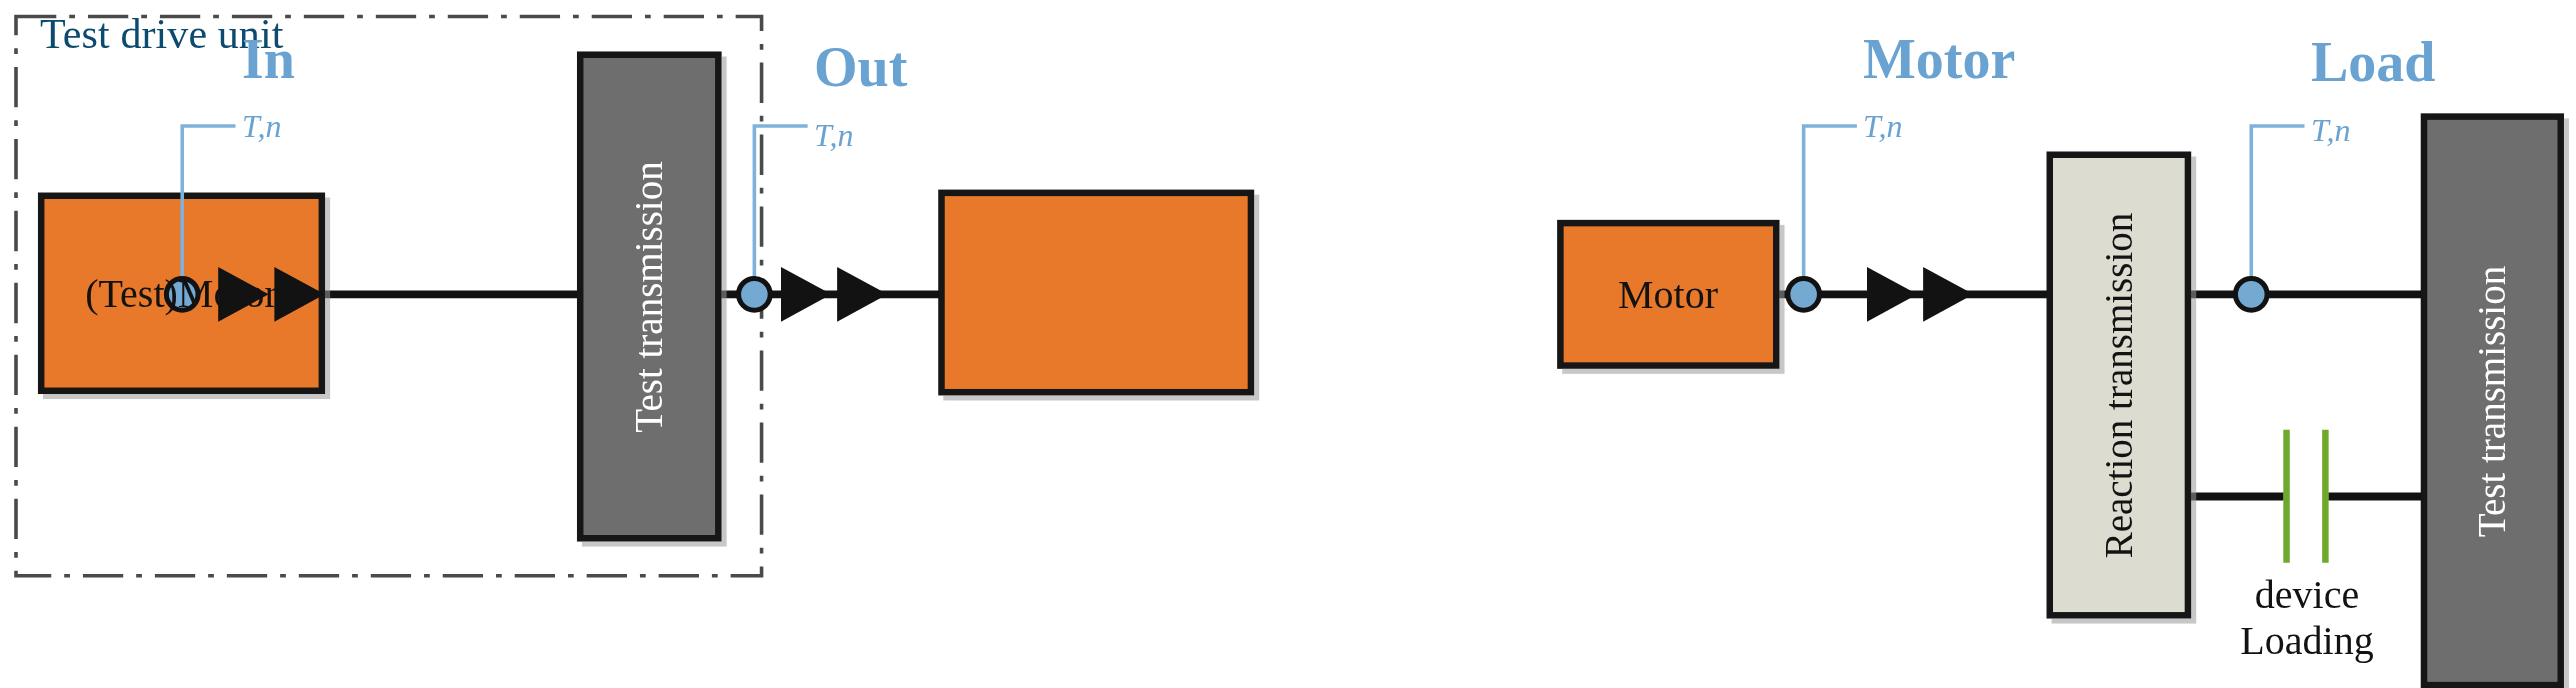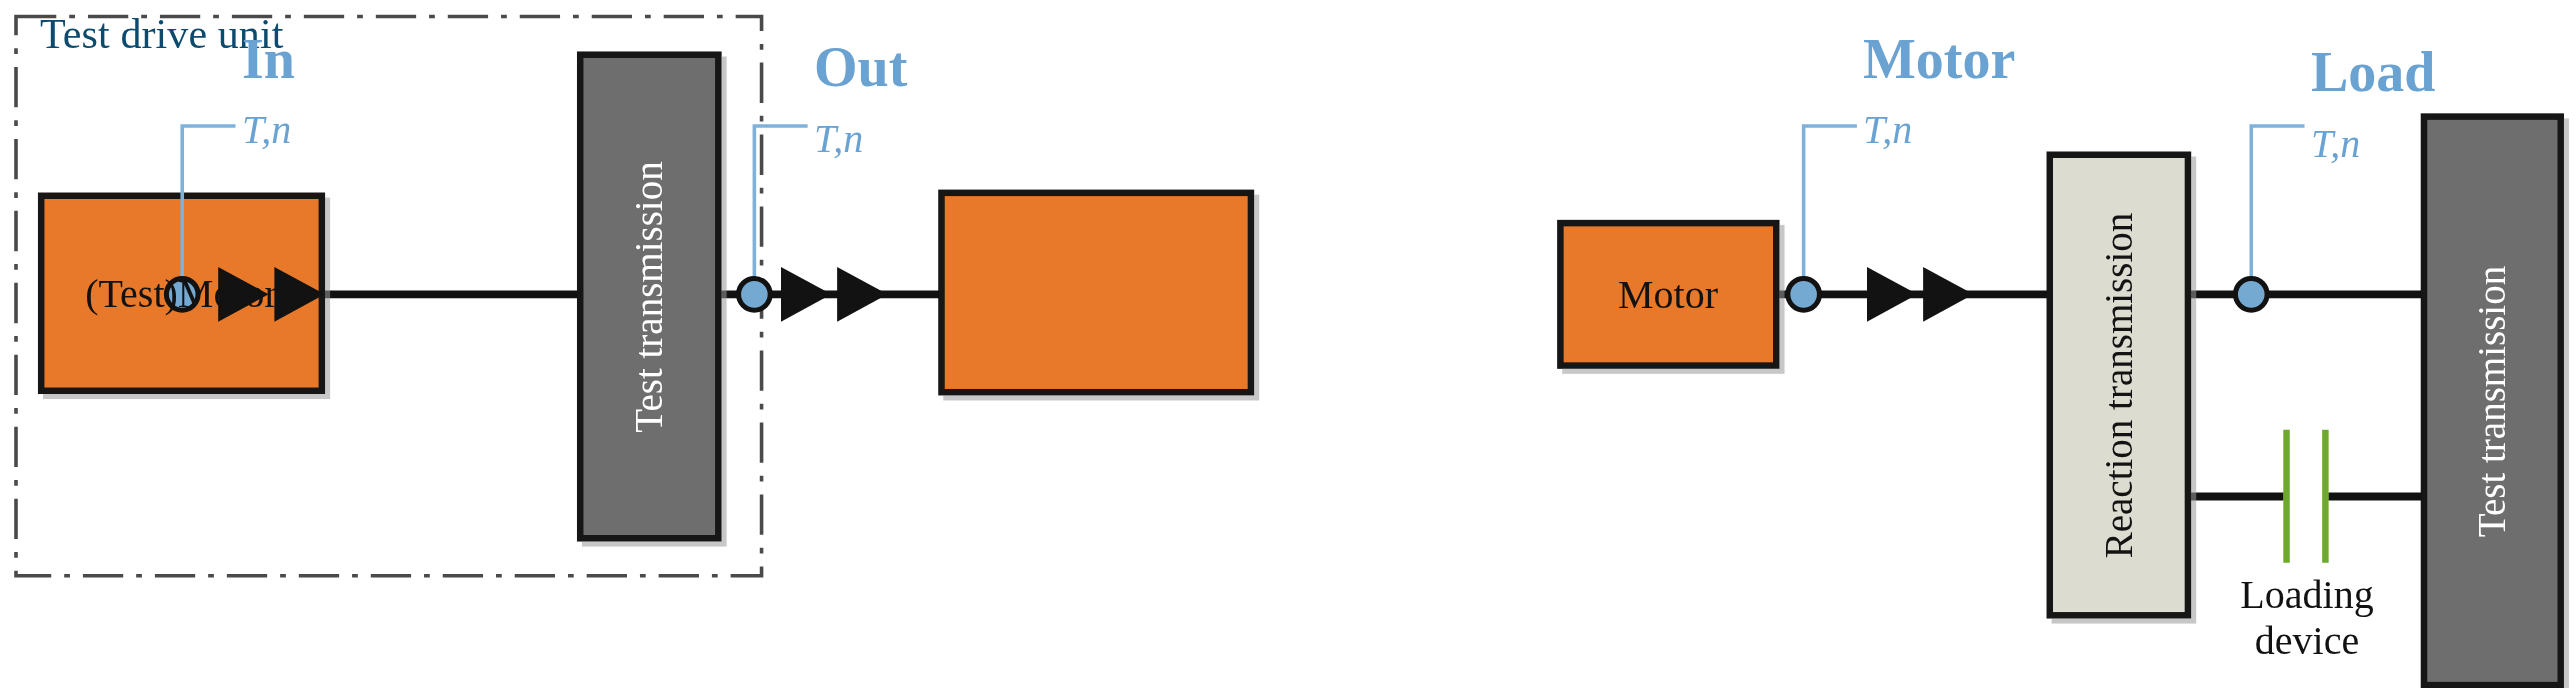--- a/index.html
+++ b/index.html
@@ -16,21 +16,21 @@
   .lbl{position:absolute;white-space:pre;line-height:1.02;}
 
   .frame-title{
     font-size:42px;color:#0c4a6e;letter-spacing:0.1px;
   }
 
   .blue-tag{
     color:#6aa3d2;text-align:left;
   }
   .blue-tag .tag-main{display:block;font-size:56px;line-height:1.0;font-weight:bold;}
-  .blue-tag .tag-sub{display:block;font-size:40px;font-style:italic;line-height:1.02;}
+  .blue-tag .tag-sub{display:block;font-size:32px;font-style:italic;line-height:1.02;}
 
   .box-label{
     position:absolute;display:flex;align-items:center;justify-content:center;
     text-align:center;color:#121212;font-size:40px;line-height:1.18;
     pointer-events:none;
   }
   .vtext{
     position:absolute;display:flex;align-items:center;justify-content:center;
     text-align:center;font-size:39px;line-height:1.1;white-space:nowrap;
     transform-origin:center center;
@@ -151,36 +151,36 @@
   <div class="vtext rot white" style="left:580px;top:55px;width:138px;height:484px;">
     <span>Test transmission</span>
   </div>
 
 
   <div class="lbl blue-tag" style="left:1863px;top:7.2px;">
     <span class="tag-main">Motor</span>
     <span class="tag-sub">T,n</span>
   </div>
 
-  <div class="lbl blue-tag" style="left:2311px;top:21px;">
+  <div class="lbl blue-tag" style="left:2311px;top:11px;">
     <span class="tag-main">Load</span>
     <span class="tag-sub">T,n</span>
   </div>
 
   <div class="box-label" style="left:1560px;top:223px;width:216px;height:143px;">
     <span>Motor</span>
   </div>
 
   <div class="vtext rot black" style="left:2050px;top:155px;width:138px;height:461px;">
     <span>Reaction transmission</span>
   </div>
 
   <div class="vtext rot white" style="left:2424px;top:117px;width:137px;height:569px;">
     <span>Test transmission</span>
   </div>
 
   <div class="ld-label" style="left:2210px;top:572px;width:194px;">
+    <div>device</div>
     <div>Loading</div>
-    <div>device</div>
   </div>
 
 </div>
 
 
 </body></html>

